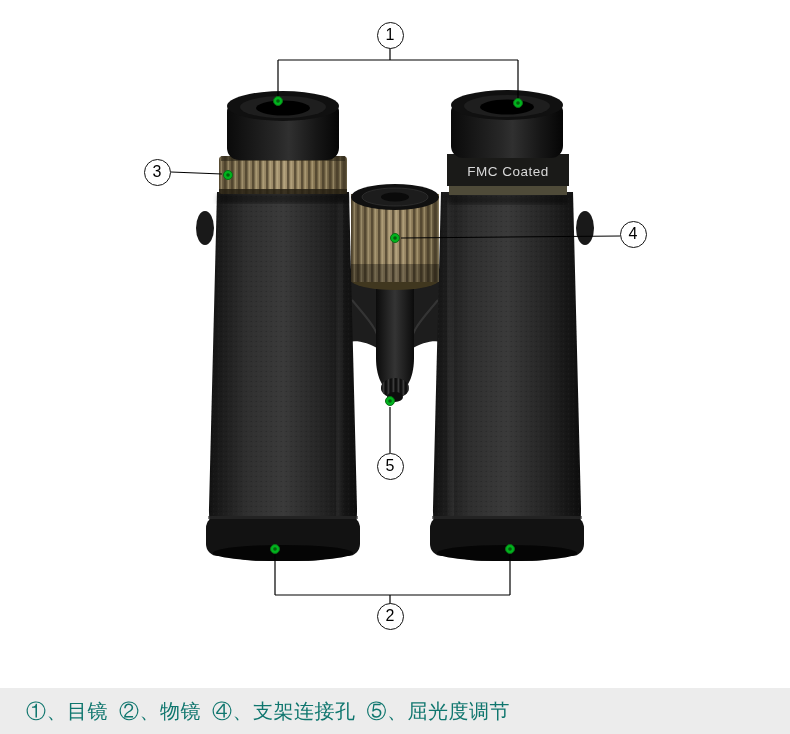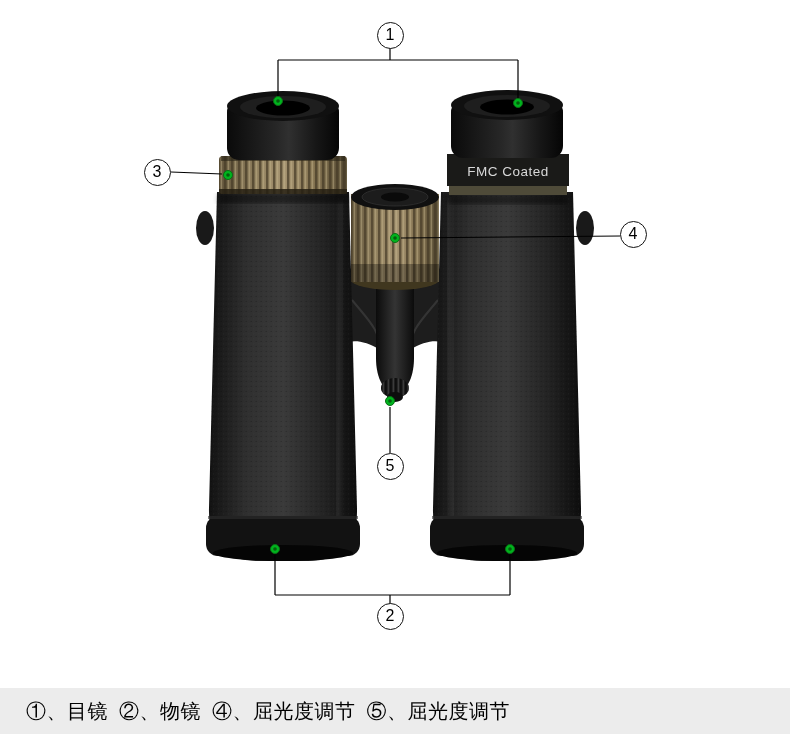--- a/index.html
+++ b/index.html
@@ -11,21 +11,21 @@
   .stage svg { position:absolute; left:0; top:0; }
   .callout {
     position:absolute; width:27px; height:27px; box-sizing:border-box;
     border:1.5px solid #121212; border-radius:50%; background:#ffffff;
     display:flex; align-items:center; justify-content:center;
     font-size:16px; line-height:1; color:#000;
   }
   .legend {
     width:790px; height:46px; background:#ececec; box-sizing:border-box;
     display:flex; align-items:center; gap:11px; padding:0 10px 0 26px;
-    font-size:20px; color:#000000; white-space:nowrap;
+    font-size:20px; color:#0f766e; white-space:nowrap;
   }
   .legend span { letter-spacing:0.5px; }
 </style>
 </head>
 <body>
 
 <div class="stage">
 
   <svg width="790" height="688" viewBox="0 0 790 688">
     <defs>
@@ -202,15 +202,15 @@
     <span>5</span>
   </div>
   <div class="callout" style="left:376.5px; top:602.5px">
     <span>2</span>
   </div>
 </div>
 
 <div class="legend">
   <span>①、目镜</span>
   <span>②、物镜</span>
-  <span>④、屈光度调节</span>
+  <span>④、支架连接孔</span>
   <span>⑤、屈光度调节</span>
 </div>
 
 </body></html>

